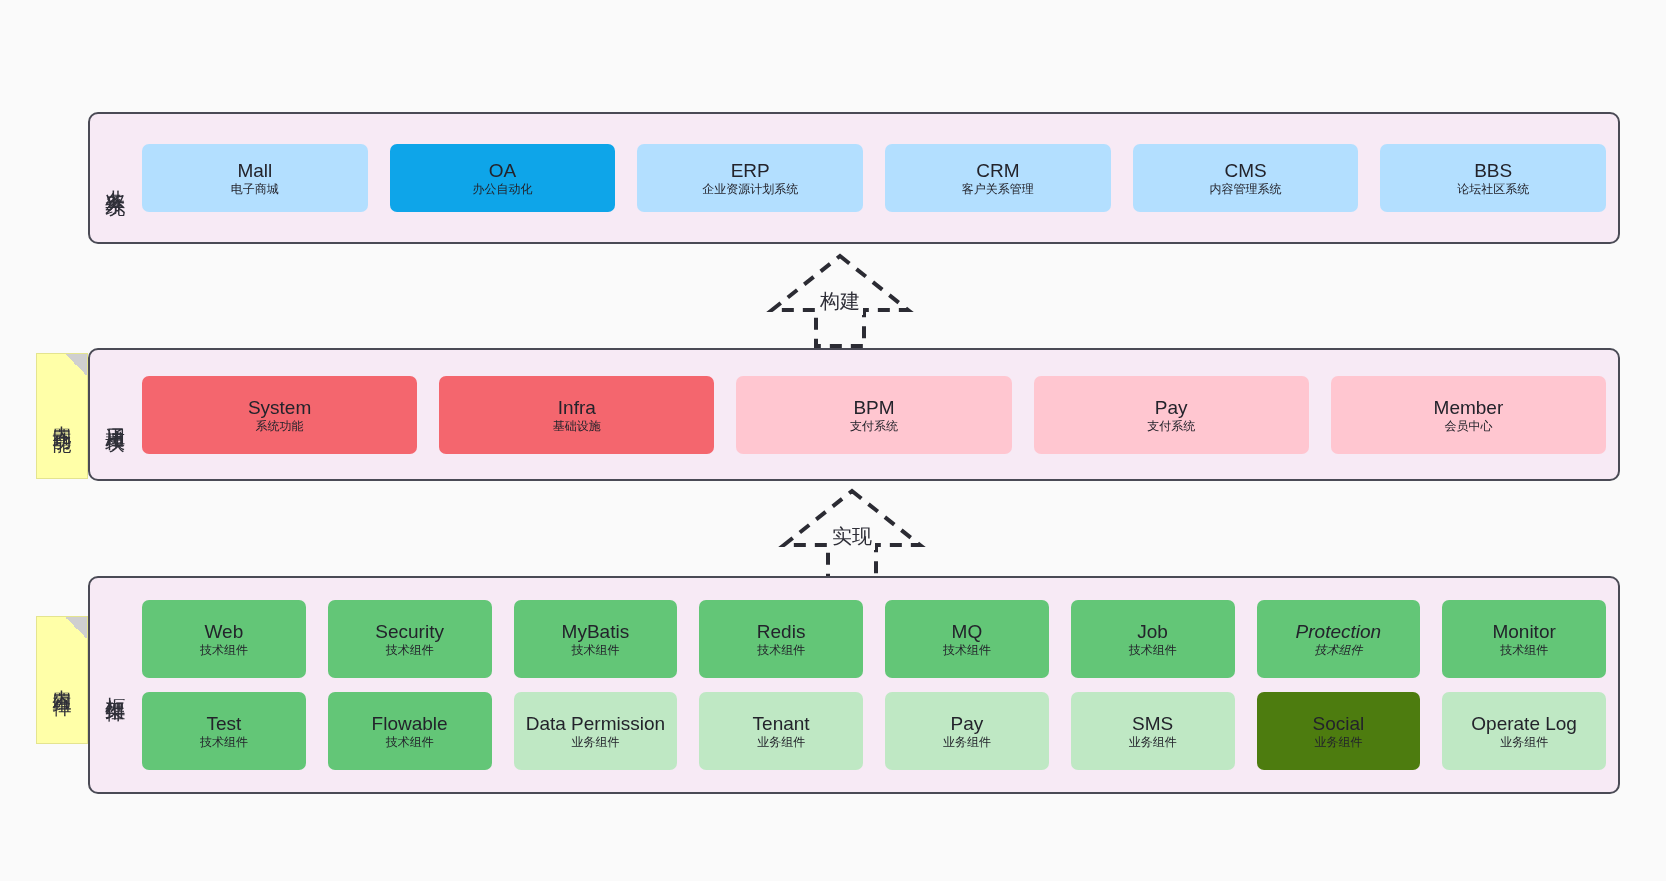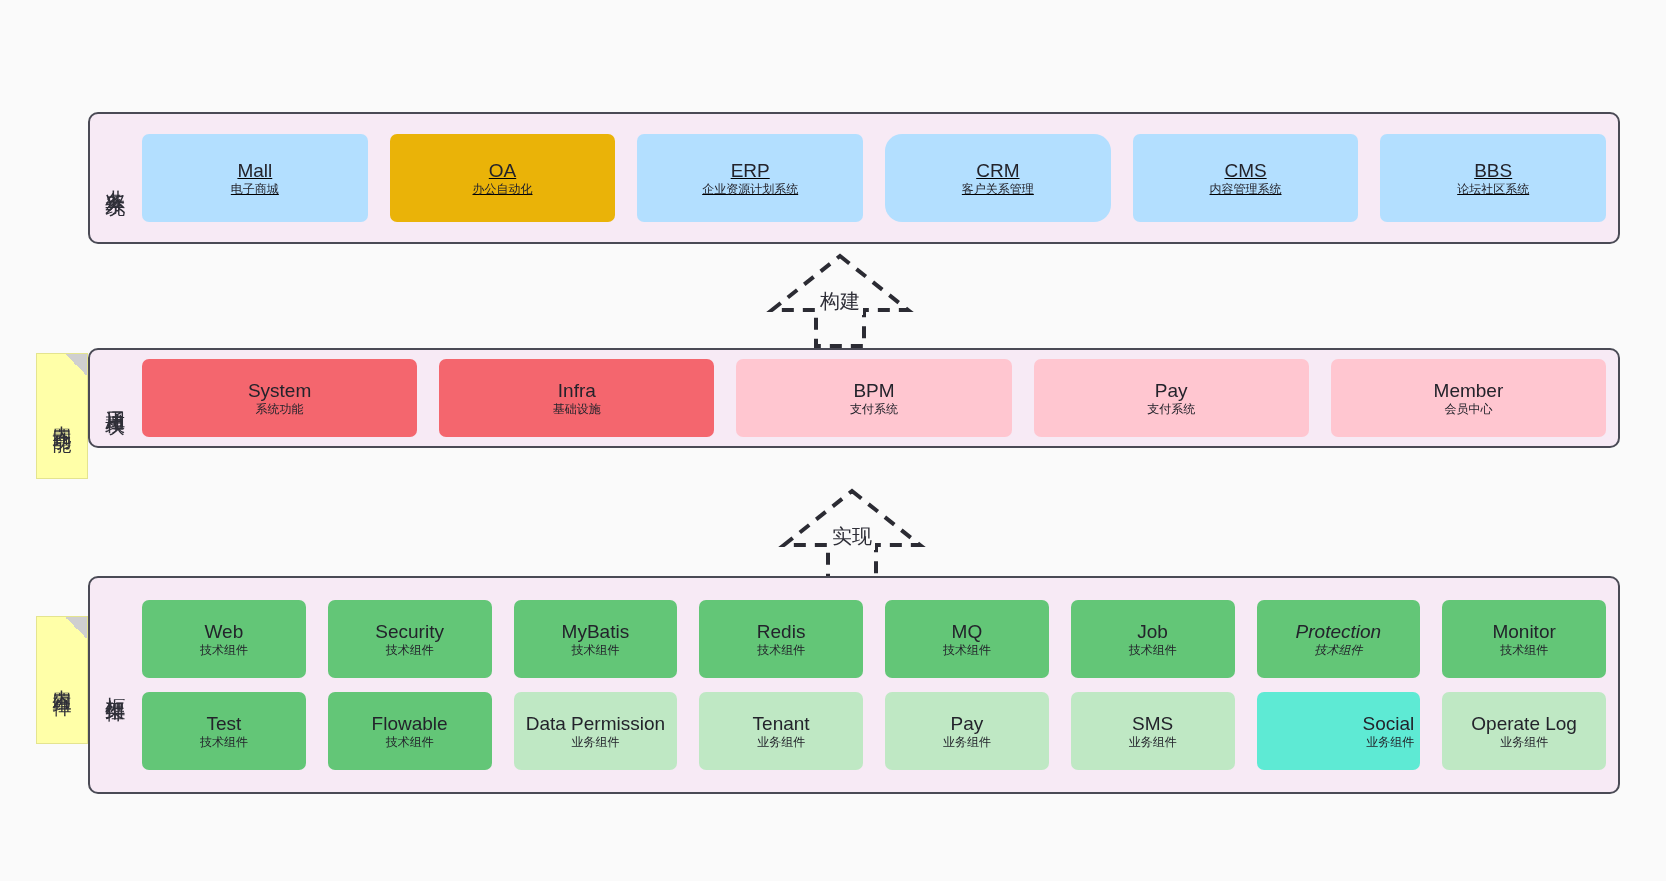--- a/index.html
+++ b/index.html
@@ -65,23 +65,23 @@
     color: #23232b;
     line-height: 1.22;
     padding: 4px 6px;
     user-select: none;
   }
   .cell .t1 { font-size: 19px; }
   .cell .t2 { font-size: 12px; }
 
   
   #layer-business { left: 88px; top: 112px; width: 1532px; height: 132px; }
-  #layer-business .row { height: 88px; text-decoration: underline; }
-
-  #layer-modules { left: 88px; top: 348px; width: 1532px; height: 100px; }
+  #layer-business .row { height: 68px; }
+
+  #layer-modules { left: 88px; top: 348px; width: 1532px; height: 133px; }
   #layer-modules .row { height: 78px; }
 
   #layer-framework { left: 88px; top: 576px; width: 1532px; height: 218px; }
   #layer-framework .row { height: 78px; }
 
   
   .note {
     position: absolute;
     background: #ffffa8;
     border: 1px solid #e4e48f;
@@ -130,29 +130,29 @@
 <div id="canvas">
 
   <div class="layer" id="layer-business">
     <div class="layer-title">业务系统</div>
     <div class="layer-body">
         <div class="row">
           <div class="cell" style="background: rgb(179, 223, 255);">
             <span class="t1">Mall</span>
             <span class="t2">电子商城</span>
           </div>
-          <div class="cell" style="background: #eab308;">
+          <div class="cell" style="background: #0ea5e9;">
             <span class="t1">OA</span>
             <span class="t2">办公自动化</span>
           </div>
           <div class="cell" style="background: rgb(179, 223, 255);">
             <span class="t1">ERP</span>
             <span class="t2">企业资源计划系统</span>
           </div>
-          <div class="cell" style="background: rgb(179, 223, 255); border-radius: 17px;">
+          <div class="cell" style="background: rgb(179, 223, 255);">
             <span class="t1">CRM</span>
             <span class="t2">客户关系管理</span>
           </div>
           <div class="cell" style="background: rgb(179, 223, 255);">
             <span class="t1">CMS</span>
             <span class="t2">内容管理系统</span>
           </div>
           <div class="cell" style="background: rgb(179, 223, 255); align-items: center;">
             <span class="t1">BBS</span>
             <span class="t2">论坛社区系统</span>
@@ -264,21 +264,21 @@
             <span class="t2">业务组件</span>
           </div>
           <div class="cell" style="background: rgb(191, 232, 196);">
             <span class="t1">Pay</span>
             <span class="t2">业务组件</span>
           </div>
           <div class="cell" style="background: rgb(191, 232, 196);">
             <span class="t1">SMS</span>
             <span class="t2">业务组件</span>
           </div>
-          <div class="cell" style="background: #5eead4; align-items: flex-end;">
+          <div class="cell" style="background: #4d7c0f;">
             <span class="t1">Social</span>
             <span class="t2">业务组件</span>
           </div>
           <div class="cell" style="background: rgb(191, 232, 196);">
             <span class="t1">Operate Log</span>
             <span class="t2">业务组件</span>
           </div>
         </div>
       </div>
   </div>

